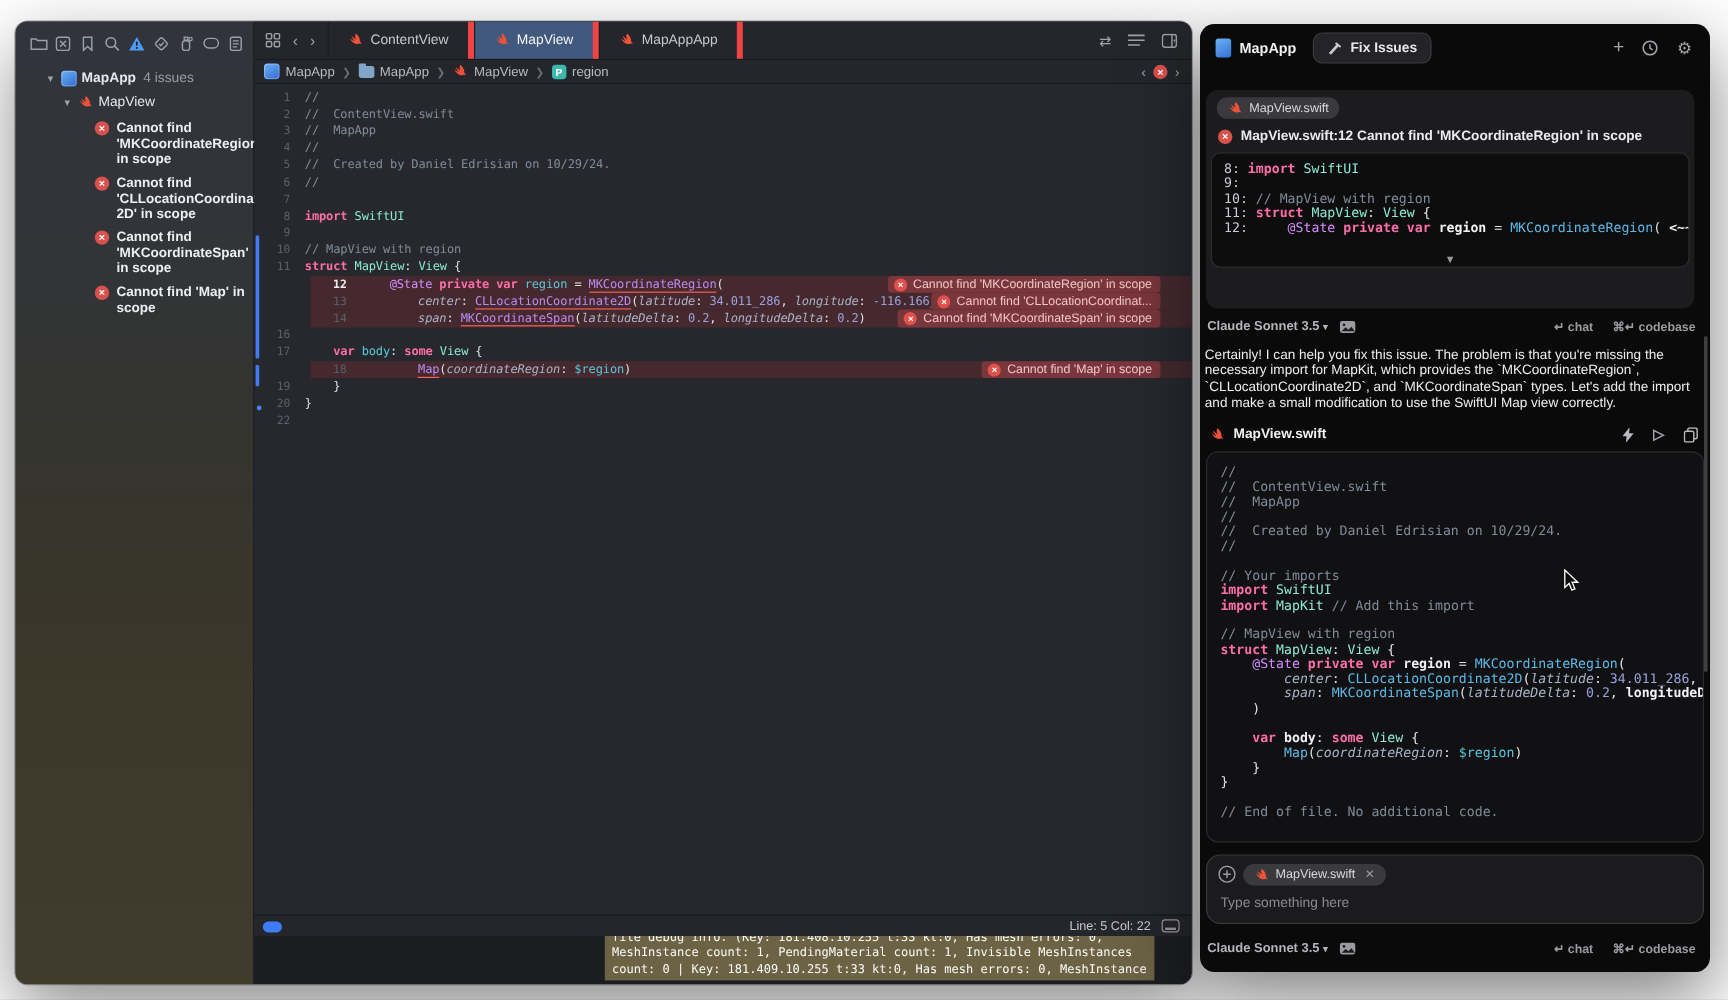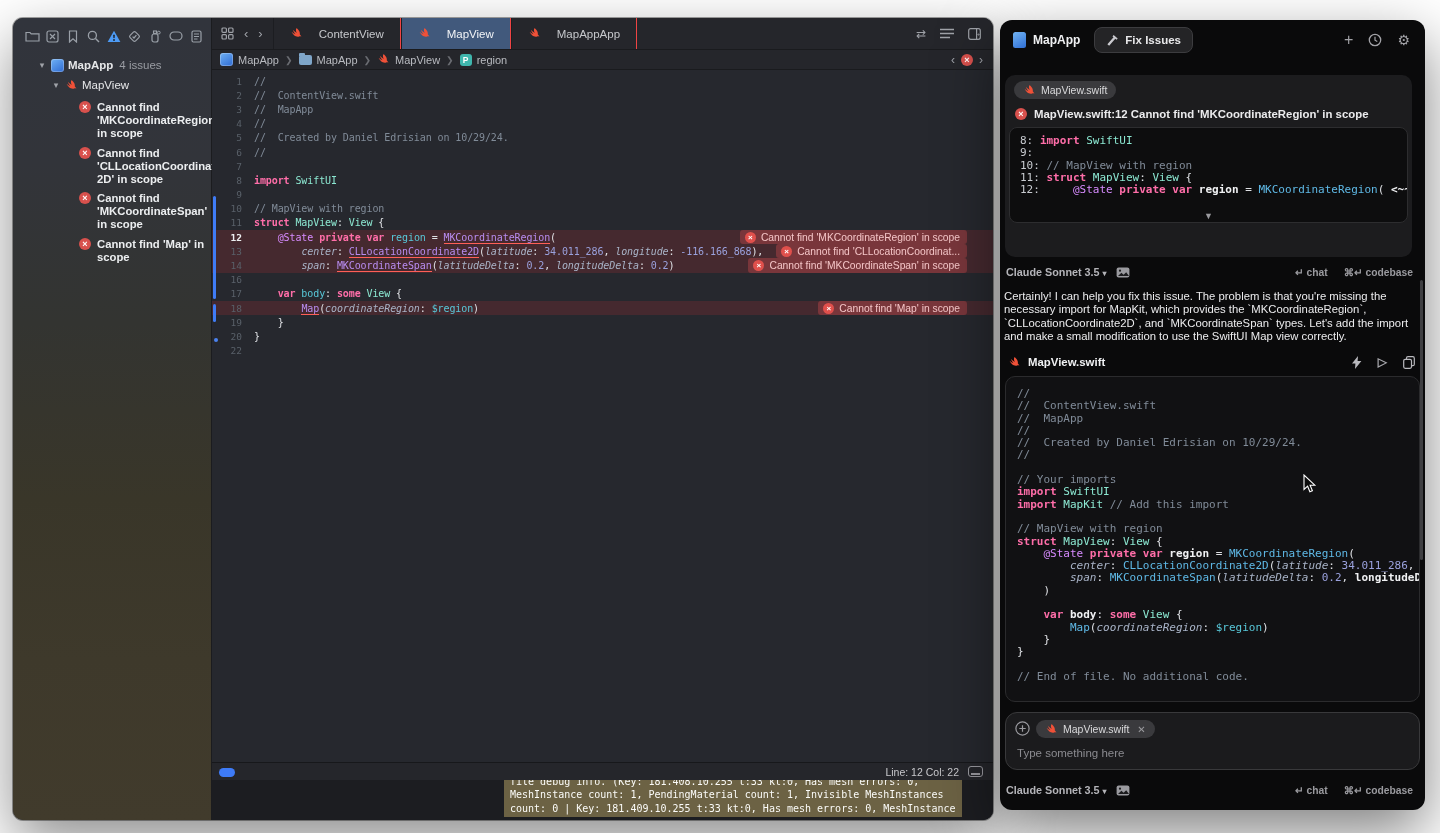--- a/index.html
+++ b/index.html
@@ -32,22 +32,22 @@
     color:#fff; font-size:9px; line-height:12px; text-align:center; font-weight:700; margin-top:0; }
   .appicon { width:13px; height:13px; border-radius:3px;
     background:linear-gradient(145deg,#6fb1f5,#2e6ad1); box-shadow:inset 0 0 0 1px rgba(255,255,255,.25); }
   .swifticon { width:13px; height:13px; display:inline-block; }
 
   
   .editor { position:absolute; left:199px; top:0; width:781px; height:802px; background:#26282e; }
   .tabbar { position:absolute; left:0; top:0; right:0; height:32px; background:#25262b;
     border-bottom:1px solid #1a1b1e; display:flex; align-items:stretch; }
   .tb-icons { display:flex; align-items:center; gap:10px; padding:0 10px 0 9px; color:#9fa2a8; }
-  .tab { display:flex; align-items:center; gap:16px; padding:0 16px; font-size:11.5px; color:#c6c8cc;
-    border-right:1px solid #ef4444; border-left:1px solid #1c1d21; }
+  .tab { display:flex; align-items:center; gap:6px; padding:0 16px; font-size:11.5px; color:#c6c8cc;
+    border-right:5px solid #ef4444; border-left:1px solid #1c1d21; }
   .tab.active { background:#41597c; color:#f2f4f7; }
   .tb-right { margin-left:auto; display:flex; align-items:center; gap:14px; padding-right:12px; color:#9fa2a8; }
 
   .jumpbar { position:absolute; left:0; top:32px; right:0; height:20px; background:#25262b;
     border-bottom:1px solid #1a1b1e; display:flex; align-items:center; font-size:11px; color:#b9bbc0; padding-left:8px; }
   .jb-item { display:flex; align-items:center; gap:5px; }
   .jb-sep { color:#6a6c72; margin:0 6px; font-size:9px; }
   .jb-right { margin-left:auto; display:flex; align-items:center; gap:6px; padding-right:10px; color:#9fa2a8; font-size:12px; }
   .jb-errbadge { width:12px; height:12px; border-radius:50%; background:#d8514d; color:#fff;
     font-size:9px; line-height:12px; text-align:center; font-weight:700; }
@@ -56,21 +56,21 @@
   .propicon { width:12px; height:12px; border-radius:3px; background:#3fb6ad; color:#fff; font-size:8.5px;
     font-weight:700; text-align:center; line-height:12px; }
 
   .codearea { position:absolute; left:0; top:52px; right:0; height:692px; background:#26282e; overflow:hidden; }
   .crow { position:relative; display:flex; height:14.2px; align-items:center; }
   .crow .ln { flex:0 0 30px; text-align:right; font-family:"DejaVu Sans Mono", monospace;
     font-size:9.5px; color:#596069; padding-right:0; }
   .crow .ln.cur { color:#eceef0; font-weight:700; }
   .crow .ccode { white-space:pre; font-family:"DejaVu Sans Mono", monospace; font-size:10px;
     letter-spacing:-0.1px; margin-left:12px; }
-  .crow.errrow { background:rgba(122,46,50,.38); }
+  .crow.errrow { background:rgba(122,46,50,.38);margin-left:47px; }
   .ebadge { position:absolute; right:26px; top:0; height:14.2px; display:inline-flex; align-items:center;
     gap:5px; background:#79363b; border-radius:3px; padding:0 7px 0 5px; }
   .ebadge .eicon { width:11px; height:11px; border-radius:50%; background:#e0504c; color:#fff;
     font-size:8px; font-weight:700; line-height:11px; text-align:center; }
   .ebadge .etext { font-size:10.3px; color:#f4c5c7; white-space:nowrap; }
   .chgbar { position:absolute; width:3px; border-radius:2px; background:#3f7cf6; left:1px; }
   .bluedot { position:absolute; width:4px; height:4px; border-radius:50%; background:#4b82f0; left:2px; }
 
   
   .s-k { color:#ff6ea9; font-weight:600; } .s-c { color:#808b98; } .s-t { color:#8ce8d2; }
@@ -431,21 +431,21 @@
        <span class="ccode"></span>
             </div>
           </div>
         <div class="chgbar" style="top:126px;height:103px;"></div>
         <div class="chgbar" style="top:234px;height:18px;"></div>
         <div class="bluedot" style="top:268px;"></div>
       </div>
 
       <div class="statusbar">
         <div class="bp-pill"></div>
-        <div class="linecol">Line: 12 Col: 22</div>
+        <div class="linecol">Line: 5 Col: 22</div>
         <div class="kb-icon"></div>
       </div>
 
       <div class="console">
         <pre>file debug info. (Key: 181.408.10.255 t:33 kt:0, Has mesh errors: 0,
 MeshInstance count: 1, PendingMaterial count: 1, Invisible MeshInstances
 count: 0 | Key: 181.409.10.255 t:33 kt:0, Has mesh errors: 0, MeshInstance</pre>
       </div>
     </div>
   </div>

